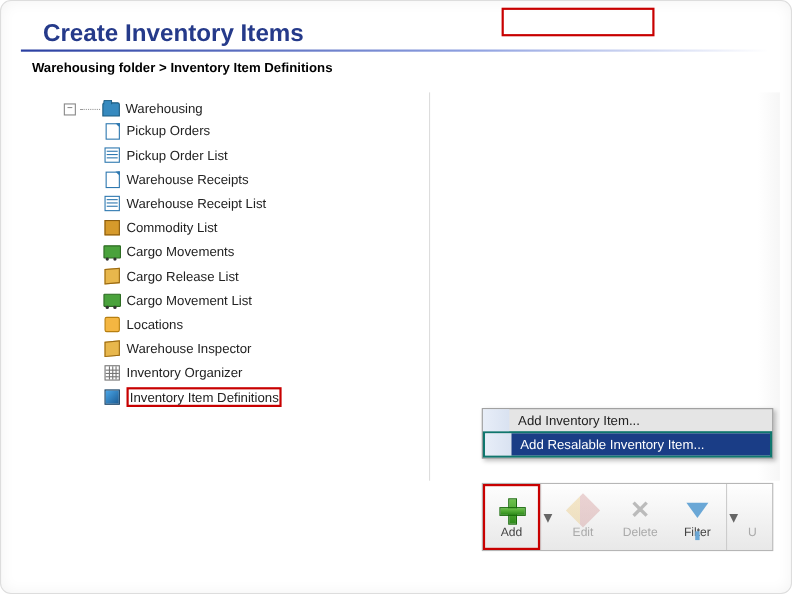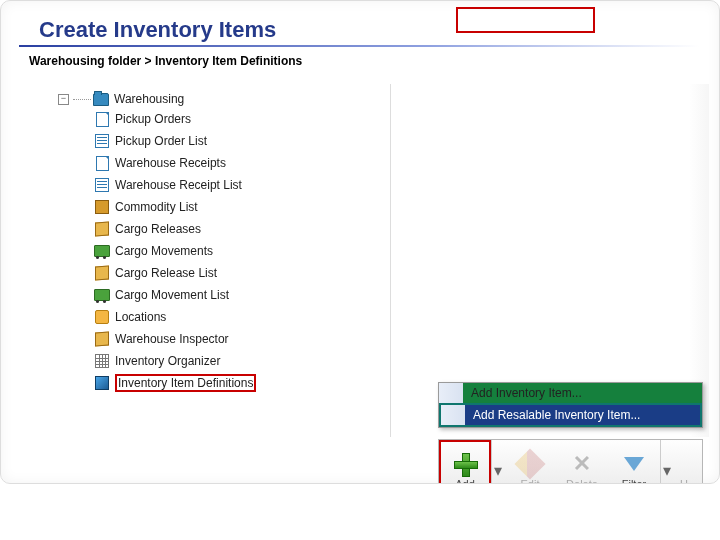--- a/index.html
+++ b/index.html
@@ -1,16 +1,16 @@
 <!DOCTYPE html>
 <html><head>
 <meta charset="utf-8">
 <style>
   html,body{margin:0;padding:0;width:720px;height:540px;background:#fff;font-family:"Segoe UI",Tahoma,Arial,sans-serif;color:#222;}
-  .slide{position:relative;width:720px;height:484px;box-sizing:border-box;border:1px solid #ddd;border-radius:10px;box-shadow:inset 0 0 14px rgba(0,0,0,0.05);overflow:hidden;}
+  .slide{position:relative;width:720px;height:540px;box-sizing:border-box;border:1px solid #ddd;border-radius:10px;box-shadow:inset 0 0 14px rgba(0,0,0,0.05);overflow:hidden;}
   .top-callout{position:absolute;left:455px;top:6px;width:135px;height:22px;border:2px solid #c80000;}
   .h1{position:absolute;left:38px;top:16px;font-size:22px;font-weight:700;color:#253a8a;}
   .h1-underline{position:absolute;left:18px;top:44px;width:680px;height:2px;background:linear-gradient(to right,#2a3fa1,#8ea0e0 60%,#fff);}
   .h2{position:absolute;left:28px;top:53px;font-size:12px;font-weight:700;color:#000;}
   .tree-panel{position:absolute;left:57px;top:83px;width:332px;height:353px;background:#fff;border-right:1px solid #ddd;}
   .tree{position:relative;padding:6px 0 0 0;font-size:12px;color:#222;}
   .minus{display:inline-block;width:9px;height:9px;border:1px solid #888;line-height:7px;font-size:9px;text-align:center;margin-right:4px;vertical-align:middle;color:#555;}
   .dots{display:inline-block;width:18px;border-top:1px dotted #999;vertical-align:middle;margin-right:2px;}
   .root{display:flex;align-items:center;margin-left:0px;padding:1px 0;}
   .node{display:flex;align-items:center;margin-left:36px;padding:2px 0;height:18px;}
@@ -25,21 +25,21 @@
   .ic-list:before{content:"";position:absolute;left:1px;top:2px;width:10px;height:1px;background:#2e78b0;box-shadow:0 3px 0 #2e78b0,0 6px 0 #2e78b0;}
   .ic-pack{width:12px;height:12px;background:#d69a2b;border:1px solid #8a5c0f;}
   .ic-box{width:12px;height:12px;background:#e8b74c;border:1px solid #9a6a14;transform:skewY(-5deg);}
   .ic-truck{width:14px;height:10px;background:#4aa23c;border:1px solid #2c6b22;border-radius:1px;position:relative;}
   .ic-truck:before{content:"";position:absolute;left:1px;bottom:-3px;width:3px;height:3px;border-radius:50%;background:#333;box-shadow:7px 0 0 #333;}
   .ic-grid{width:12px;height:12px;background:#fff;border:1px solid #777;position:relative;}
   .ic-grid:before{content:"";position:absolute;left:3px;top:0;width:1px;height:12px;background:#777;box-shadow:3px 0 0 #777,6px 0 0 #777;}
   .ic-grid:after{content:"";position:absolute;top:3px;left:0;height:1px;width:12px;background:#777;box-shadow:0 3px 0 #777,0 6px 0 #777;}
   .ic-loc{width:12px;height:12px;background:#f4b642;border:1px solid #b77f10;border-radius:2px;}
   .ic-cube{width:12px;height:12px;background:linear-gradient(135deg,#4aa6e8,#1c5c94);border:1px solid #0f3c63;}
-  .context-menu{position:absolute;left:437px;top:381px;width:263px;background:#15803d;border:1px solid #9a9a9a;box-shadow:2px 2px 4px rgba(0,0,0,0.25);font-size:12px;text-align:right;}
+  .context-menu{position:absolute;left:437px;top:370px;width:263px;background:#e5e5e5;border:1px solid #9a9a9a;box-shadow:2px 2px 4px rgba(0,0,0,0.25);font-size:12px;text-align:right;}
   .menu-bar{width:24px;background:linear-gradient(to right,#e8eef8,#d9e2f1);}
   .menu-row{display:flex;align-items:stretch;}
   .menu-item{display:flex;align-items:center;padding:3px 8px;flex:1;}
   .menu-selected{background:#1a3d86;color:#fff;}
   .menu-highlight{border:2px solid #0f766e;margin:0px;}
   .toolbar{position:absolute;left:437px;top:438px;width:263px;height:60px;background:linear-gradient(to bottom,#fefefe,#e8e8e8);border:1px solid #b6b6b6;display:flex;align-items:stretch;}
   .tb-btn{display:flex;flex-direction:column;align-items:center;justify-content:center;width:52px;font-size:11px;color:#444;position:relative;}
   .tb-btn.disabled{color:#aaa;}
   .tb-btn .ticon{width:28px;height:28px;display:flex;align-items:center;justify-content:center;}
   .tb-dd{width:12px;display:flex;align-items:center;justify-content:center;color:#666;border-left:1px solid #ccc;}
@@ -96,26 +96,20 @@
           <span class="ico">
             <span class="ic-list"></span>
           </span>
           <span class="lbl">Warehouse Receipt List</span>
         </div>
       <div class="node">
           <span class="ico">
             <span class="ic-pack"></span>
           </span>
           <span class="lbl">Commodity List</span>
-        </div>
-      <div class="node">
-          <span class="ico">
-            <span class="ic-box"></span>
-          </span>
-          <span class="lbl">Cargo Releases</span>
         </div>
       <div class="node">
           <span class="ico">
             <span class="ic-truck"></span>
           </span>
           <span class="lbl">Cargo Movements</span>
         </div>
       <div class="node">
           <span class="ico">
             <span class="ic-box"></span>

